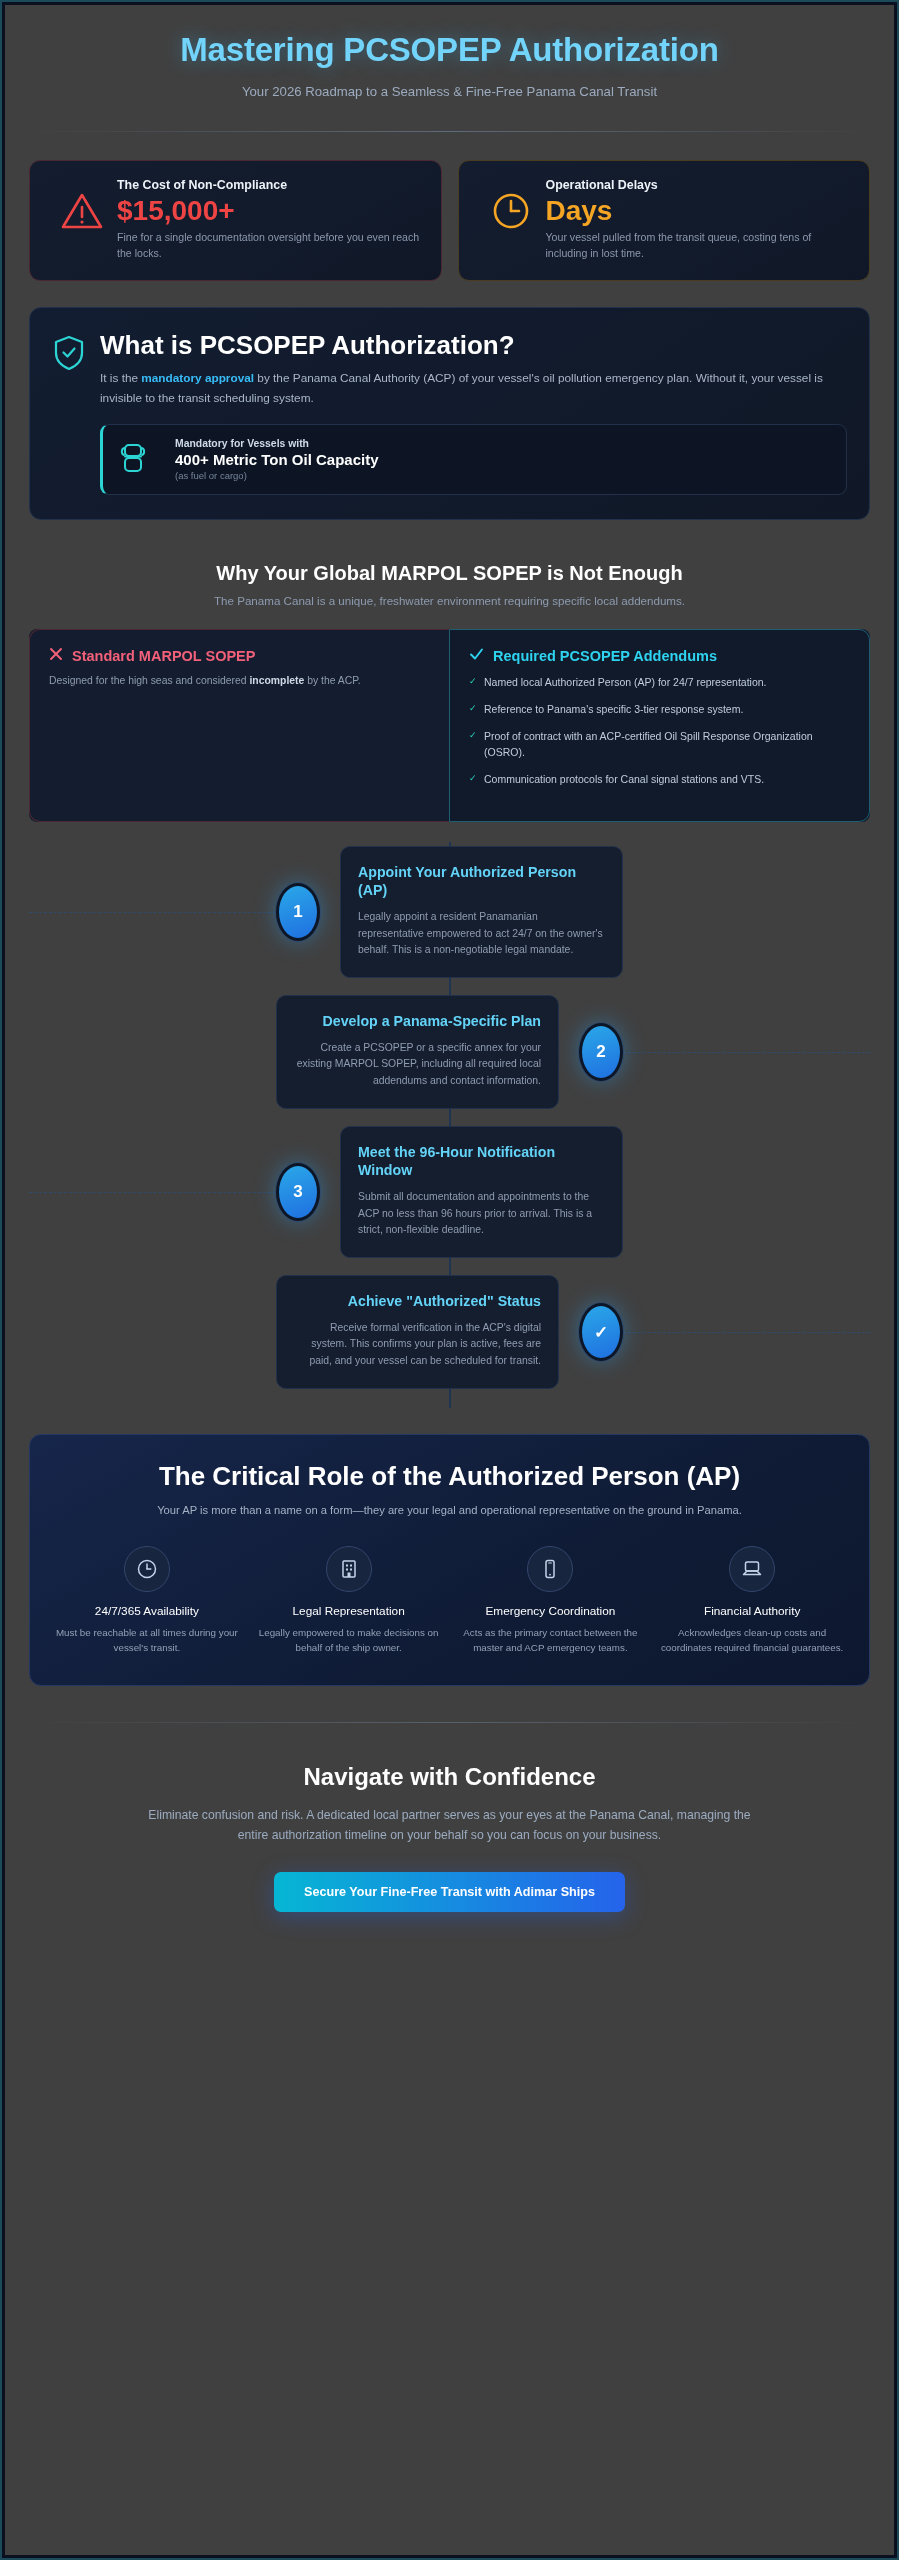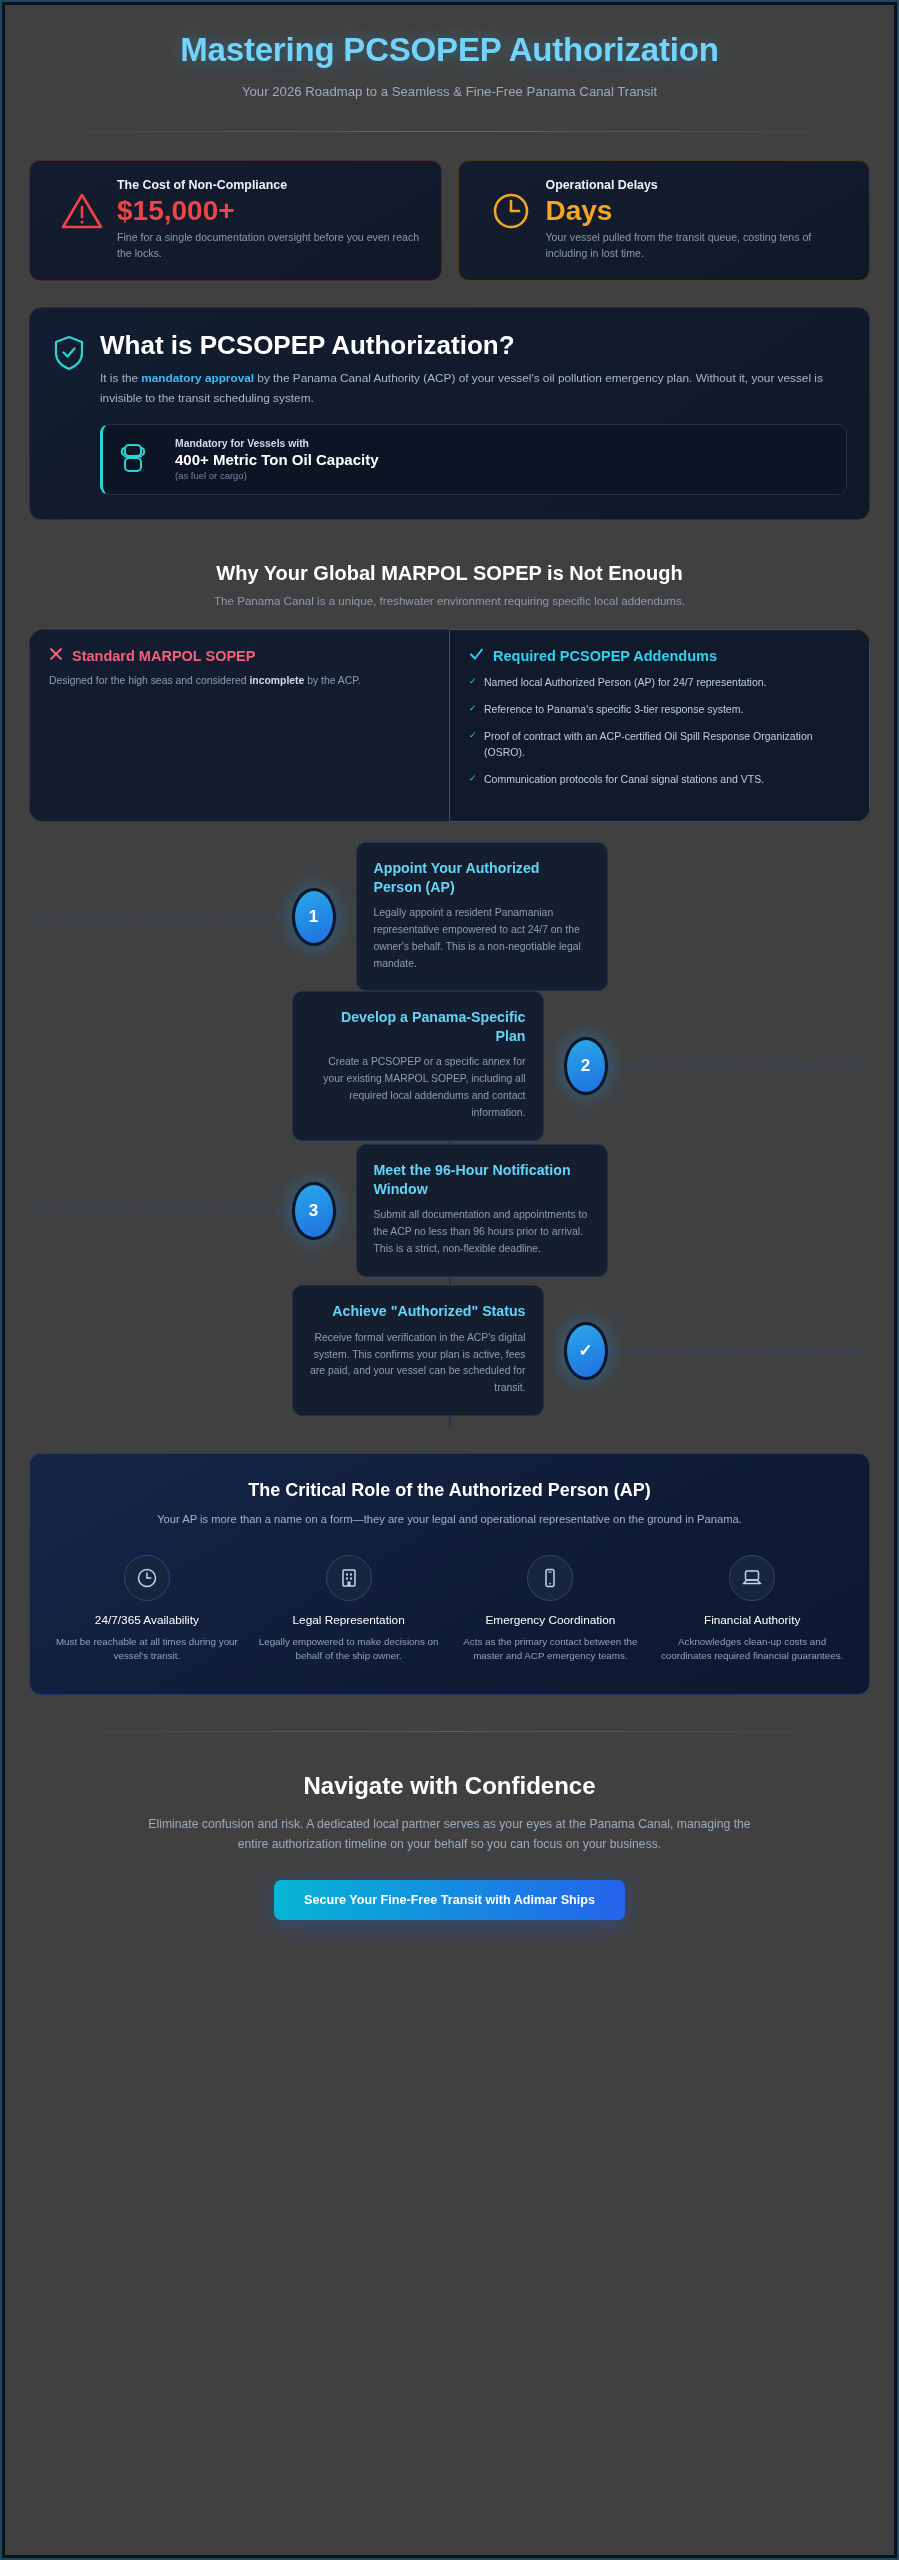--- a/index.html
+++ b/index.html
@@ -75,21 +75,21 @@
   .capbox .k2 { font-size:15px; font-weight:bold; color:#ffffff; margin-top:2px; }
   .capbox .k3 { font-size:9.5px; color:#76859a; margin-top:2px; }
 
   
   .sechead { margin-top:42px; text-align:center; }
   .sechead h2 { font-size:20px; font-weight:bold; color:#ffffff; }
   .sechead p { margin-top:9px; font-size:11.6px; color:#8d9bb0; }
 
   
   .compare {
-    margin-top:22px; display:flex; border-radius:16px; overflow:hidden;
+    margin-top:22px; display:flex; border-radius:8px; overflow:hidden;
     background:#131c2e;
   }
   .compare .c-left {
     flex:1; padding:17px 19px 22px 19px;
     border:1px solid #4a2733; border-right:none;
     border-radius:11px 0 0 11px;
     background:#141d2f;
   }
   .compare .c-right {
     flex:1; padding:17px 19px 22px 19px;
@@ -124,37 +124,37 @@
   .node {
     position:relative; z-index:3; flex:0 0 auto;
     width:44px; height:58px; border-radius:50%;
     background:linear-gradient(160deg,#2aa8e8 0%, #1f6fe0 100%);
     border:3px solid #0d1627;
     box-shadow:0 0 0 1px #2d4a6d, 0 0 22px rgba(45,160,240,.45);
     display:flex; align-items:center; justify-content:center;
     color:#fff; font-size:17px; font-weight:bold;
   }
   .card {
-    flex:0 0 auto; width:252px;
+    flex:0 0 auto; width:283px;
     border-radius:10px; padding:16px 17px 18px 17px;
     background:#151e2f; border:1px solid #22314b;
   }
   .card h3 { font-size:14.2px; color:#63d3f7; font-weight:bold; line-height:1.3; }
   .card p { margin-top:9px; font-size:10.4px; color:#8f9cb1; line-height:1.62; }
   .step.right .card { margin-left:20px; }
   .step.left  .card { margin-right:20px; text-align:right; }
   .gapL { flex:1; }
 
   
   .aprole {
     margin-top:26px; border-radius:12px; padding:26px 22px 30px 22px;
     background:linear-gradient(150deg,#16254a 0%, #0f1b34 65%, #0d1830 100%);
     border:1px solid #253864; text-align:center;
   }
-  .aprole h2 { font-size:18px; color:#fff; font-weight:bold; }
+  .aprole h2 { font-size:26px; color:#fff; font-weight:bold; }
   .aprole .lead { margin-top:10px; font-size:11.2px; color:#a4b2c6; line-height:1.6; max-width:660px; margin-left:auto; margin-right:auto; }
   .pillars { display:flex; gap:12px; margin-top:26px; }
   .pillar { flex:1; }
   .pcirc {
     width:46px; height:46px; border-radius:50%; margin:0 auto;
     background:#18253f; border:1px solid #32456b;
     display:flex; align-items:center; justify-content:center;
   }
   .pillar h4 { margin-top:12px; font-size:11.8px; color:#fff; font-weight:normal; line-height:1.35; }
   .pillar p { margin-top:6px; font-size:9.8px; color:#93a1b6; line-height:1.5; }

